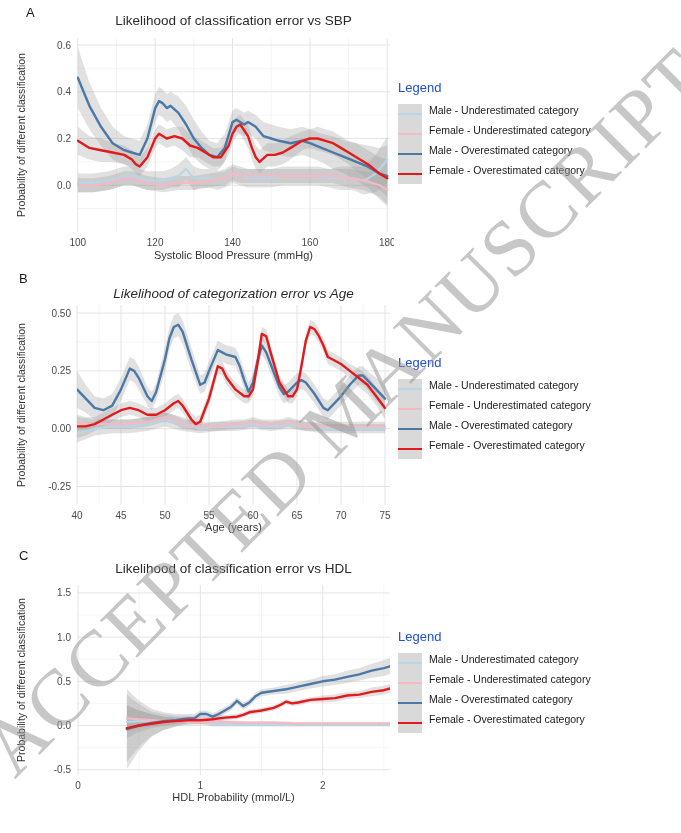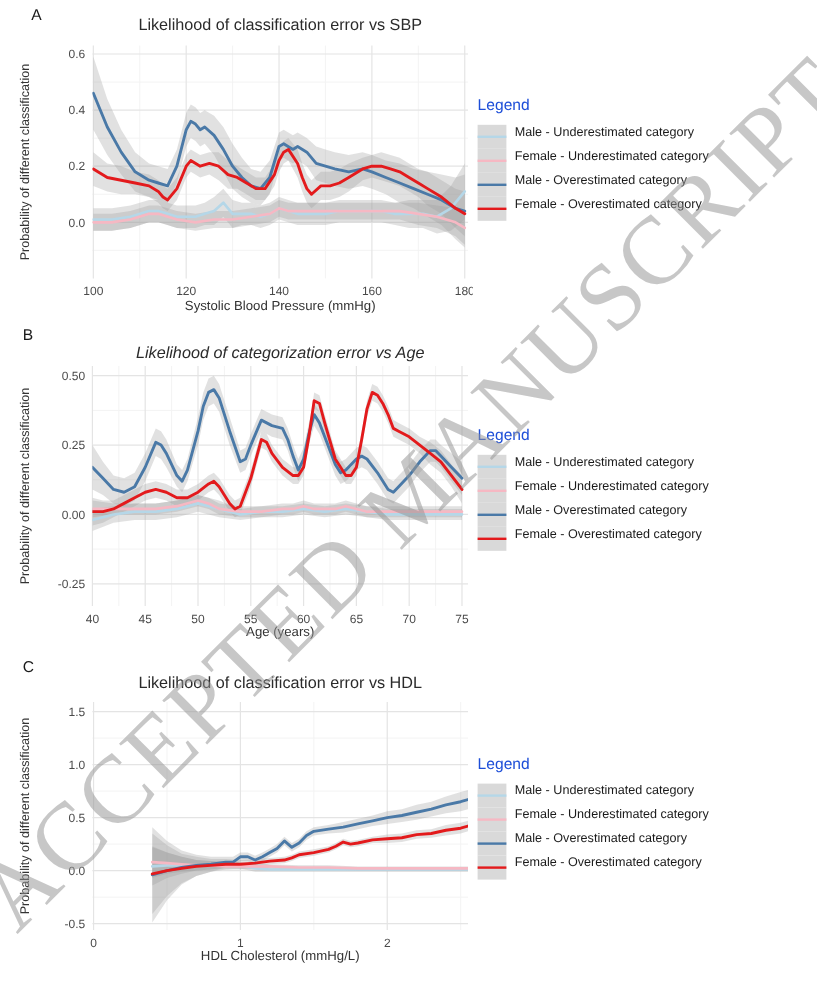--- a/index.html
+++ b/index.html
@@ -215,21 +215,21 @@
     <polyline points="85.9,147.2 98.2,144.5 110.4,142.7 122.6,141.0 134.9,140.1 147.1,139.2 159.3,139.2 171.6,138.3 183.8,136.6 196.0,135.7 202.2,133.9 208.3,131.3 220.5,129.5 232.8,126.8 238.9,124.2 245.0,120.7 251.1,122.4 257.2,121.5 269.5,118.9 281.7,118.0 293.9,117.1 306.2,114.5 318.4,113.6 330.6,110.9 342.9,109.2 349.0,107.4" fill="none" stroke="#e31a1c" stroke-width="2.4" stroke-linejoin="round" stroke-linecap="round" clip-path="url(#clip-2)"></polyline>
     <text x="36.97888975762314" y="208" text-anchor="middle" fill="#4a4a4a" font-size="10">0</text>
     <text x="159.34010946051603" y="208" text-anchor="middle" fill="#4a4a4a" font-size="10">1</text>
     <text x="281.7013291634089" y="208" text-anchor="middle" fill="#4a4a4a" font-size="10">2</text>
     <text x="30" y="192.1976744186046" text-anchor="end" fill="#4a4a4a" font-size="10">-0.5</text>
     <text x="30" y="148.0116279069767" text-anchor="end" fill="#4a4a4a" font-size="10">0.0</text>
     <text x="30" y="103.82558139534882" text-anchor="end" fill="#4a4a4a" font-size="10">0.5</text>
     <text x="30" y="59.639534883720934" text-anchor="end" fill="#4a4a4a" font-size="10">1.0</text>
     <text x="30" y="15.453488372093029" text-anchor="end" fill="#4a4a4a" font-size="10">1.5</text>
   </svg>
-<div class="x-title" style="top:791px;">HDL Cholesterol (mmHg/L)</div>
+<div class="x-title" style="top:791px;">HDL Probability (mmol/L)</div>
 
 <div class="legend" style="top:629px;">
   <div class="legend-title">Legend</div>
   <div class="legend-item">
     <span class="key-box" style="background: rgb(217, 217, 217);">
         <span class="key-line" style="background: rgb(181, 215, 232);"></span>
       </span>
     <span class="legend-label">Male - Underestimated category</span>
   </div>
   <div class="legend-item">

